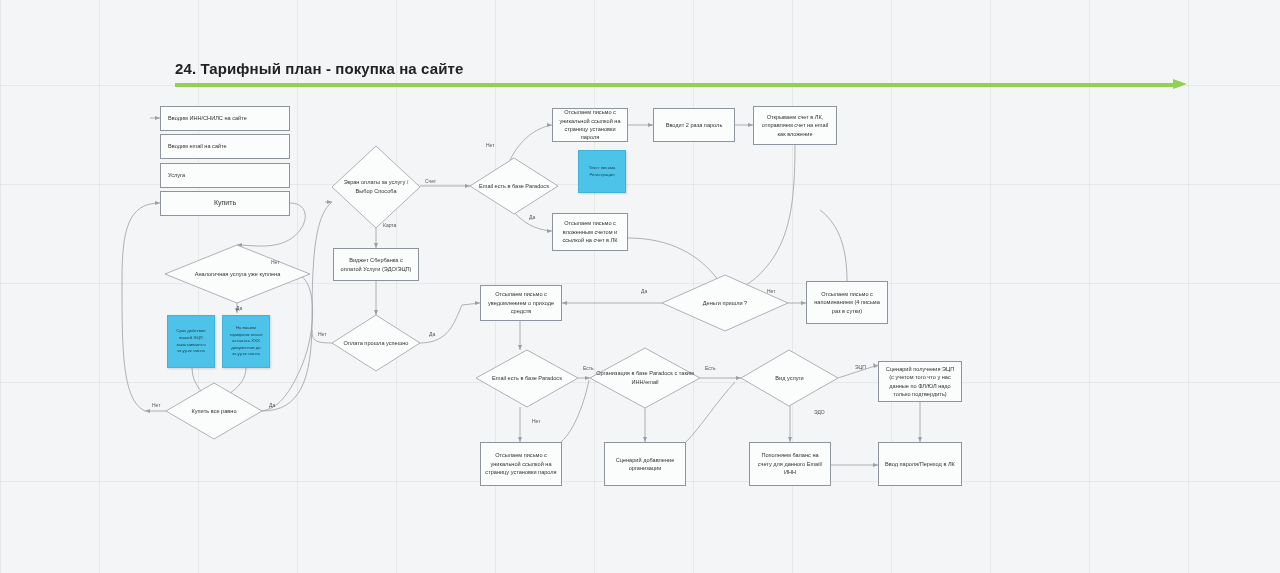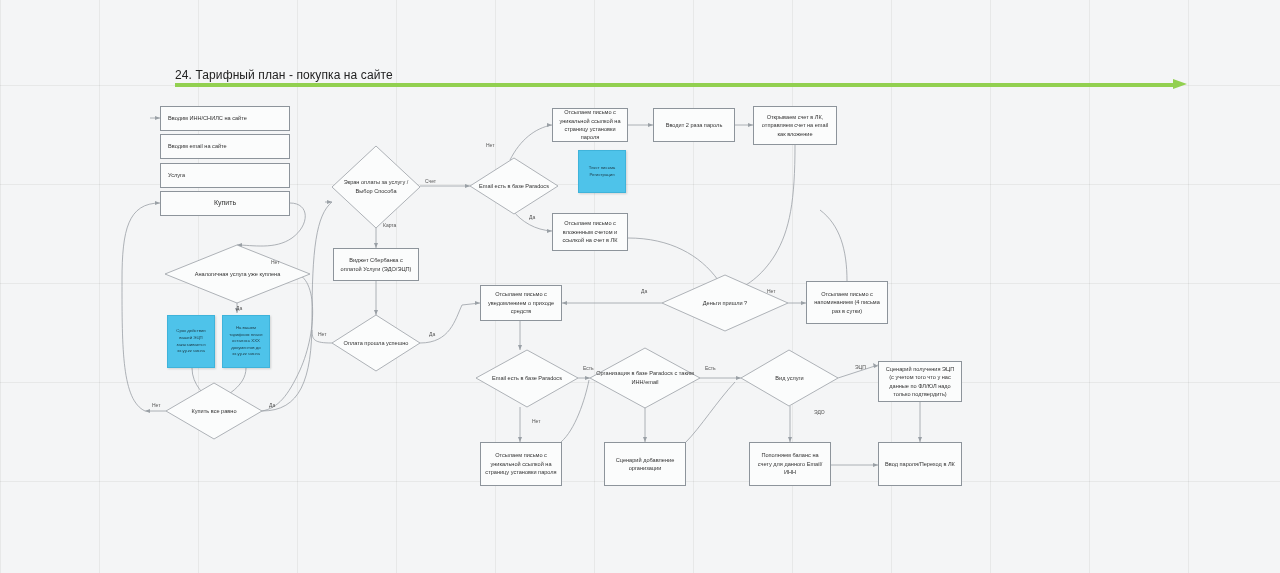--- a/index.html
+++ b/index.html
@@ -27,21 +27,21 @@
   .note{background:#4ec3ea;border:1px solid #3fb3da;color:#1d3b47;
         font-size:4.3px;line-height:1.55;padding:3px;
         box-shadow:1px 1px 2px rgba(0,0,0,.15);}
   .dia-wrap{position:absolute;}
   .dia-wrap svg{position:absolute;left:0;top:0;overflow:visible;}
   .dia-wrap polygon{fill:#fbfcfc;stroke:#9aa0a6;stroke-width:.8;}
   .dia-label{position:absolute;inset:0;display:flex;align-items:center;justify-content:center;
     text-align:center;font-size:5.6px;line-height:1.55;color:#333;padding:0 6px;box-sizing:border-box;}
   .elabel{position:absolute;font-size:5px;color:#555;white-space:nowrap;}
 
-  #title{position:absolute;left:175px;top:68px;font-size:12px;font-weight:normal;color:#222;letter-spacing:.1px;}
+  #title{position:absolute;left:175px;top:60px;font-size:15px;font-weight:bold;color:#222;letter-spacing:.1px;}
   #arrow-track{position:absolute;left:175px;top:82px;width:1012px;height:5px;}
   #arrow-track .bar{position:absolute;left:0;top:1px;width:1000px;height:3.5px;background:#92d050;}
   #arrow-track .head{position:absolute;left:998px;top:-3px;width:0;height:0;
     border-top:5.5px solid transparent;border-bottom:5.5px solid transparent;border-left:14px solid #92d050;}
 </style>
 </head>
 <body>
 
 <div id="grid"></div>
 

